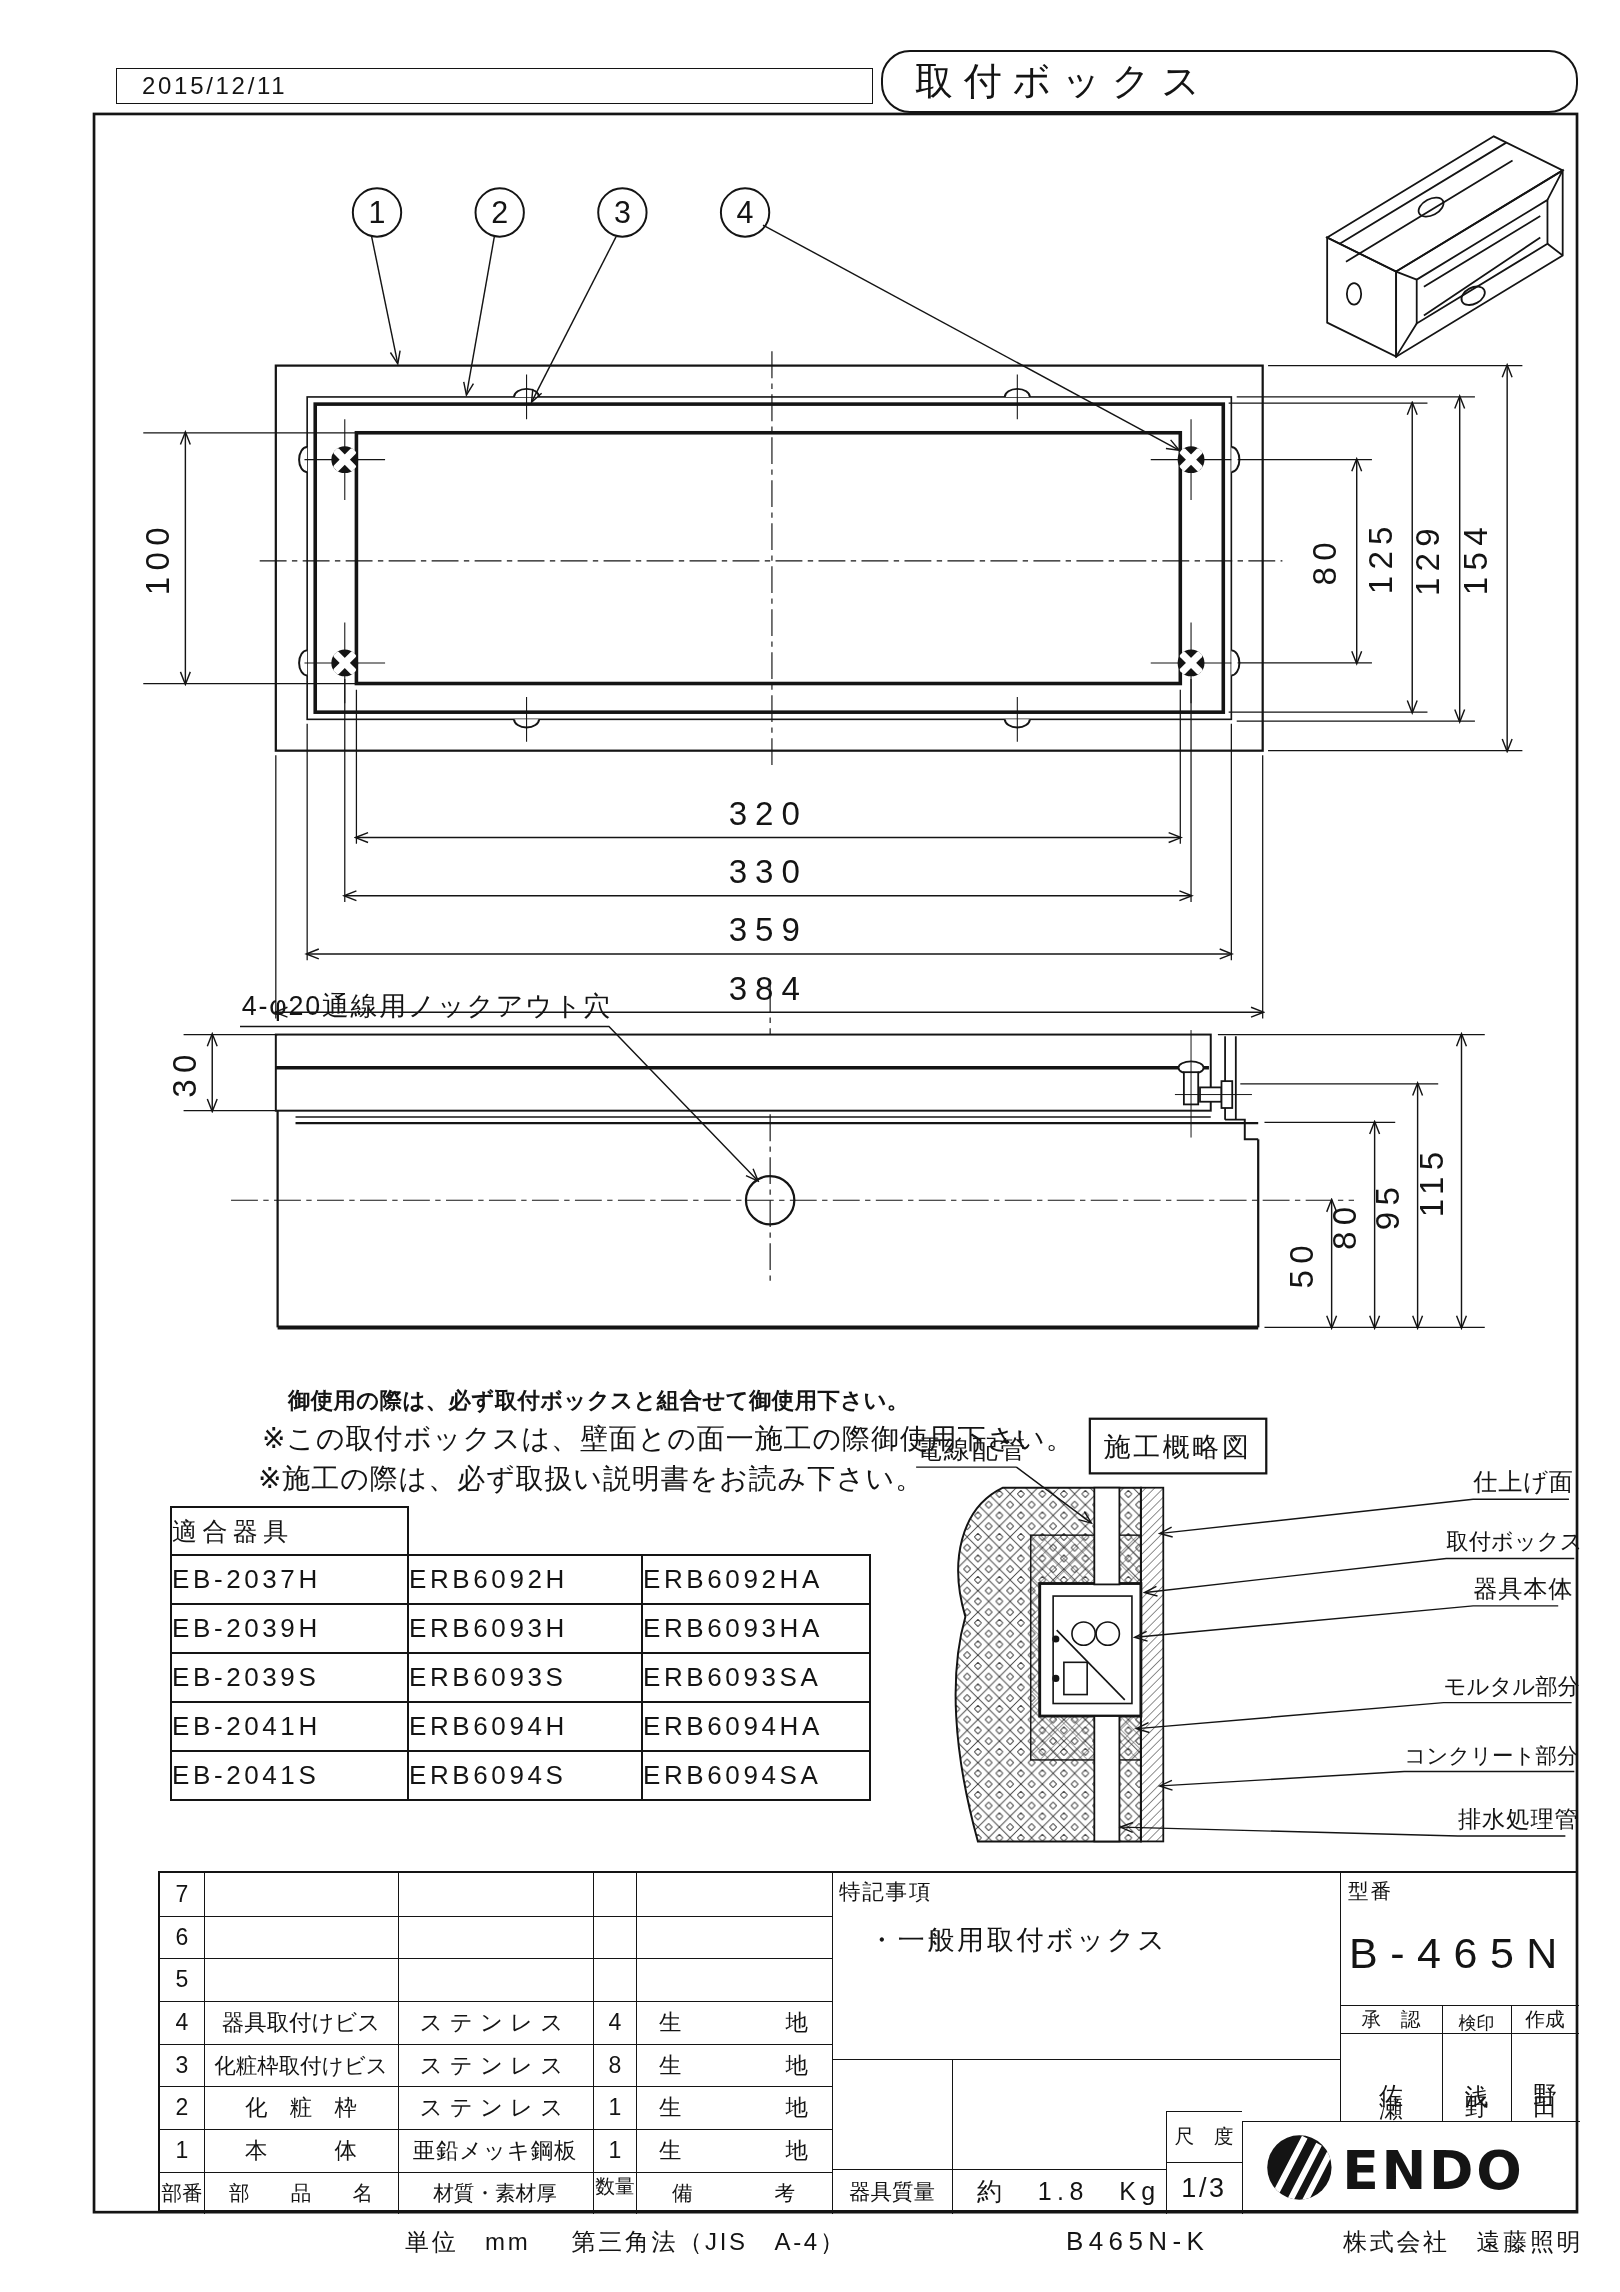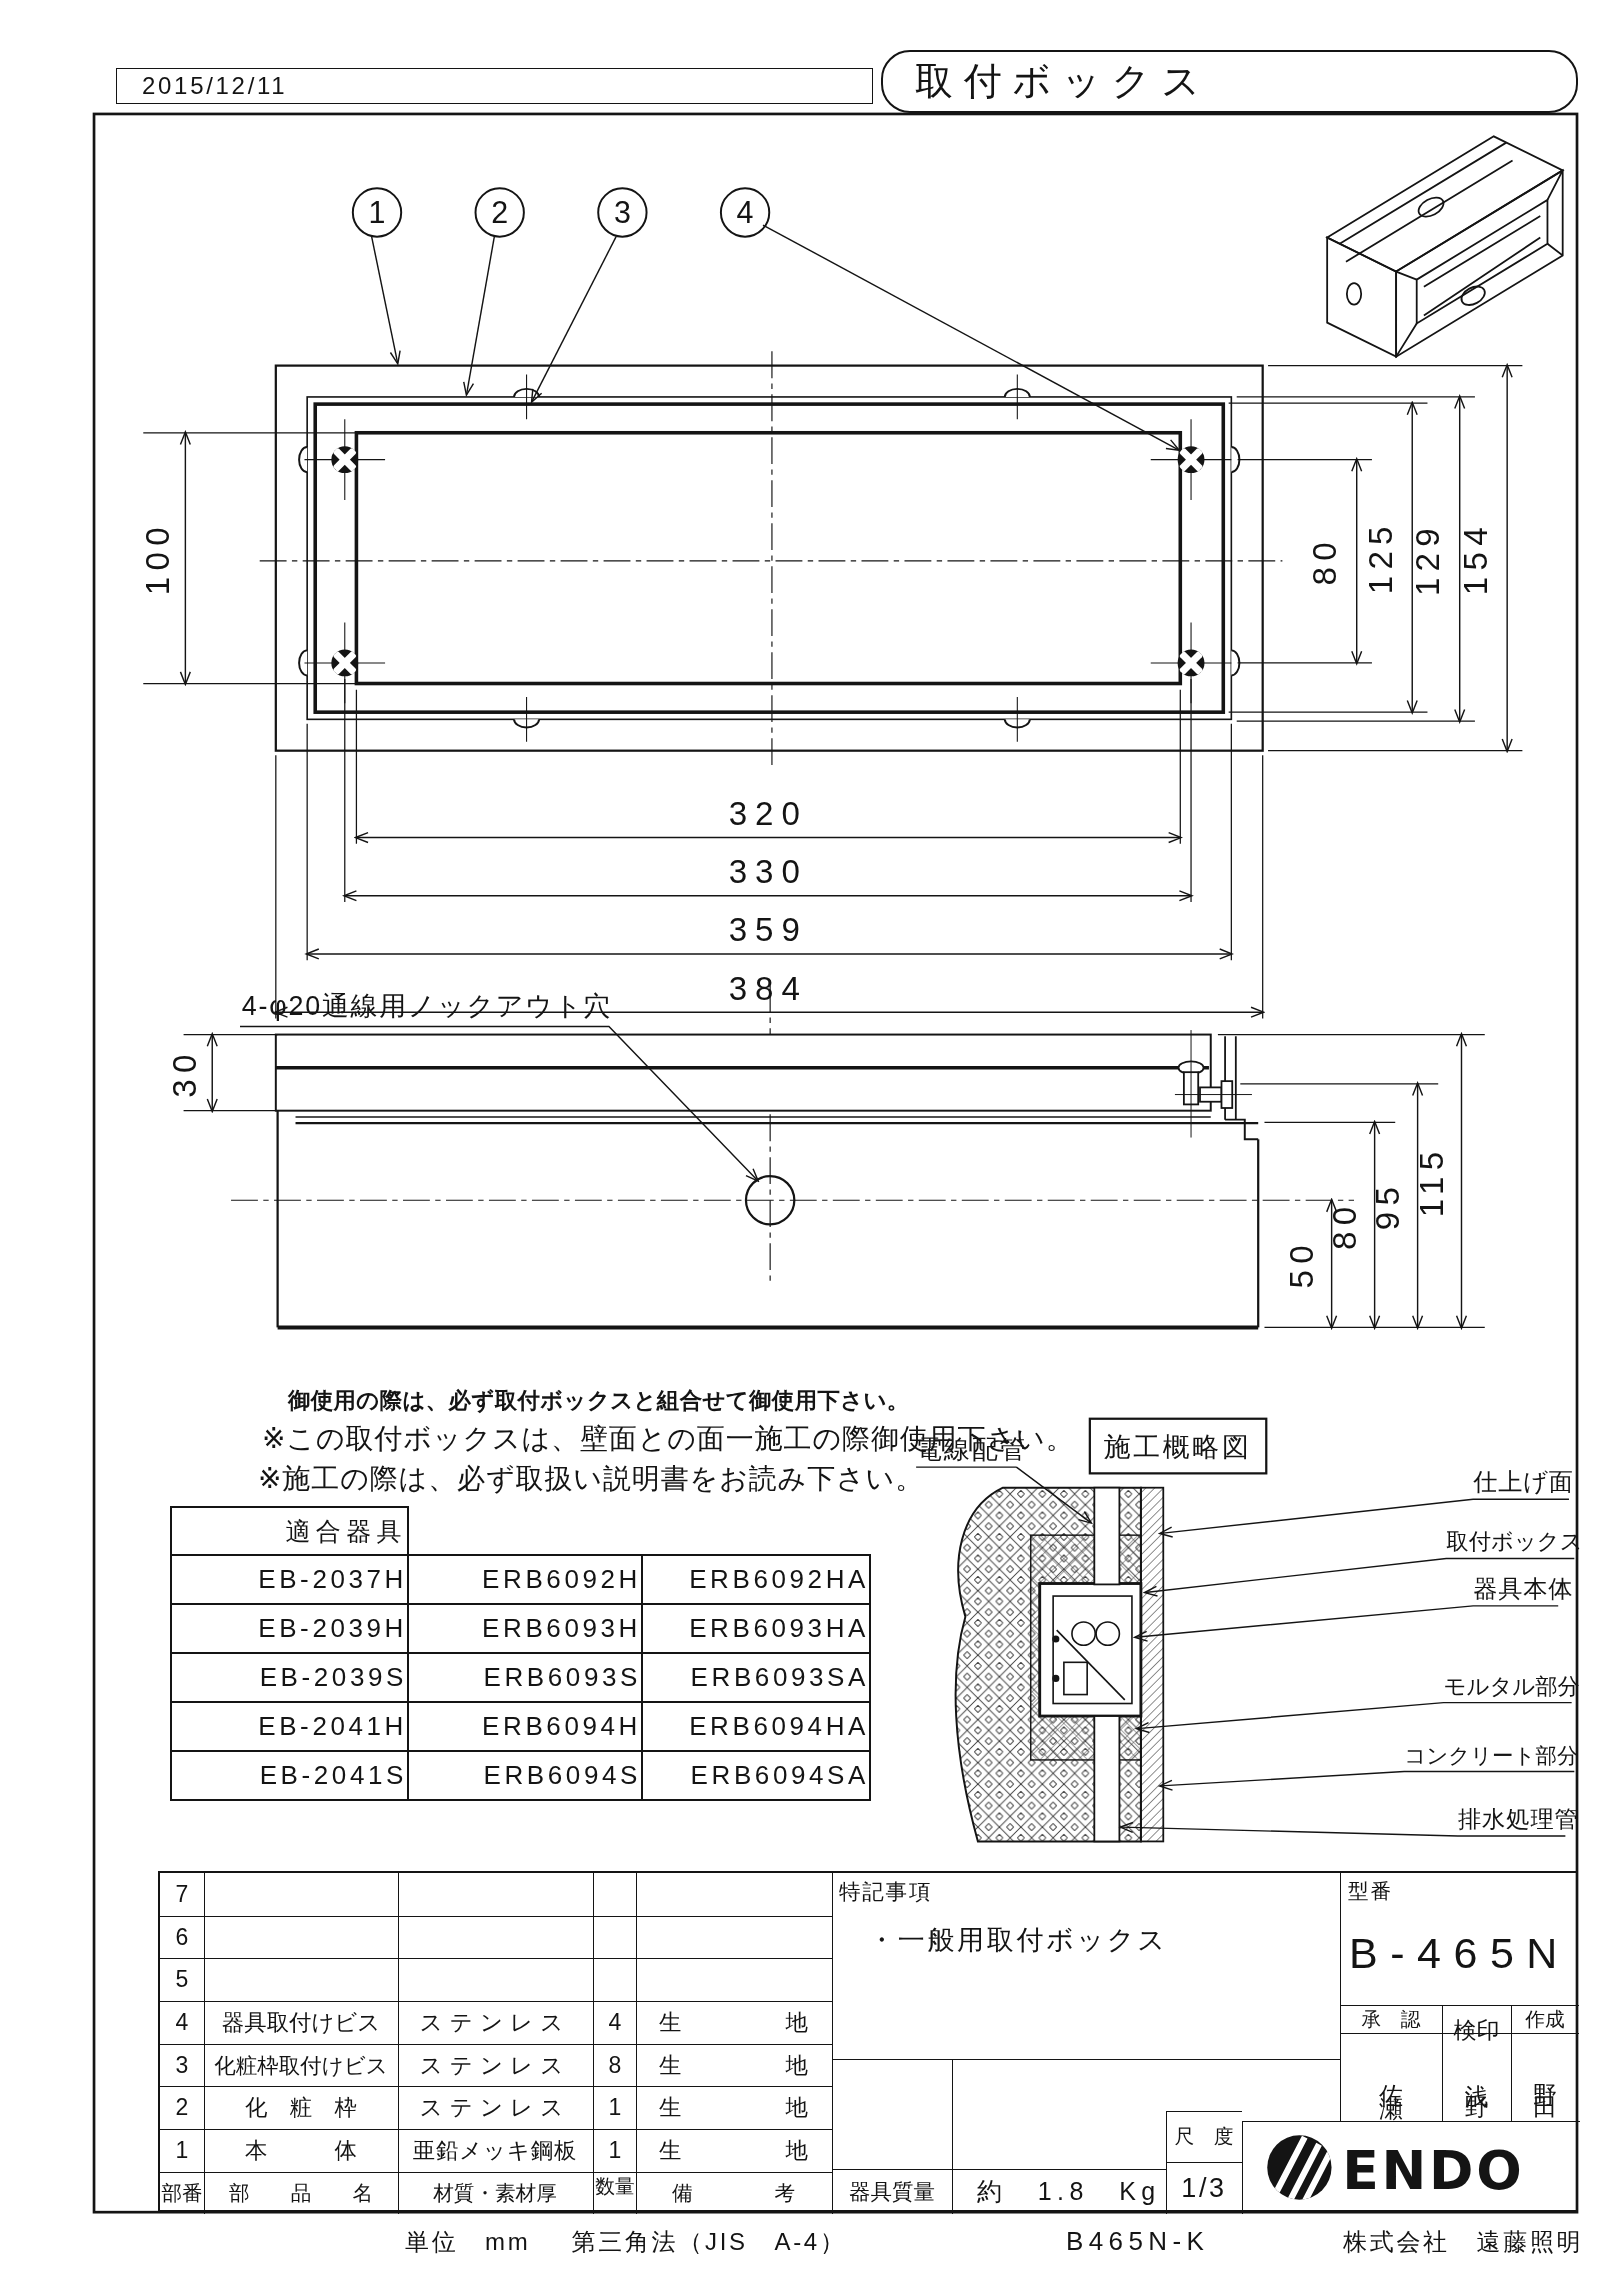--- a/index.html
+++ b/index.html
@@ -11,21 +11,21 @@
   .date-box{left:116px;top:68px;width:757px;height:36px;border:1.8px solid #141414;
             display:flex;align-items:center;padding-left:25px;box-sizing:border-box;
             font-size:24px;letter-spacing:2.7px;}
   .title-box{left:881px;top:50px;width:697px;height:63px;border:2.7px solid #141414;border-radius:29px;
              display:flex;align-items:center;padding-left:32px;box-sizing:border-box;
              font-size:38px;letter-spacing:10.7px;font-weight:500;}
   .note-s{font-size:22.4px;font-weight:bold;letter-spacing:0.4px;white-space:nowrap;}
   .note-l{font-size:28px;letter-spacing:0.9px;white-space:nowrap;}
   
   .compat{left:170px;top:1506px;border-collapse:collapse;table-layout:fixed;}
-  .compat td{border:2px solid #141414;height:47px;text-align:right;vertical-align:middle;
+  .compat td{border:2px solid #141414;height:47px;text-align:left;vertical-align:middle;
              font-size:26px;letter-spacing:3.6px;padding:0;}
   .compat td.hdrcell{height:39px;font-size:25px;letter-spacing:5.4px;}
   .compat td.noborder{border:none;}
   
   .tblock{left:158px;top:1871px;width:1420px;height:341px;border:2.2px solid #141414;box-sizing:border-box;}
   .vl{position:absolute;width:0;border-left:1.8px solid #141414;}
   .hl{position:absolute;height:0;border-top:1.8px solid #141414;}
   .cell{position:absolute;display:flex;align-items:center;justify-content:center;
         box-sizing:border-box;white-space:nowrap;}
   .cell.left{justify-content:flex-start;}
@@ -395,21 +395,21 @@
         <span>考</span>
       </div>
 
     <div class="cell left" style="left:679px;top:3.6px;width:179px;height:30px;font-size:21.5px;letter-spacing:1.8px">特記事項</div>
     <div class="cell left" style="left:708px;top:47px;width:430px;height:39px;font-size:27px;letter-spacing:2.7px">・一般用取付ボックス</div>
 
     <div class="cell left" style="left:1188px;top:3.6px;width:107px;height:29px;font-size:20.6px;letter-spacing:1.8px">型番</div>
     <div class="cell" style="left:1180px;top:29px;width:239px;height:103px;font-size:43px;letter-spacing:12.5px">B-465N</div>
 
     <div class="cell" style="left:1180px;top:132px;width:102px;height:29px;font-size:19.7px">承　認</div>
-    <div class="cell" style="left:1282px;top:144px;width:69px;height:27px;font-size:23px">検印</div>
+    <div class="cell" style="left:1282px;top:136px;width:69px;height:27px;font-size:18px">検印</div>
     <div class="cell" style="left:1351px;top:132px;width:68px;height:29px;font-size:19.7px">作成</div>
     <div class="cell vname" style="left:1180px;top:160px;width:102px;height:88px">佐瀬</div>
     <div class="cell vname" style="left:1282px;top:160px;width:69px;height:88px">浅野</div>
     <div class="cell vname" style="left:1351px;top:160px;width:68px;height:88px">野田</div>
 
     <div class="cell" style="left:1006px;top:238px;width:76px;height:51px;font-size:19.7px">尺　度</div>
     <div class="cell" style="left:1006px;top:289px;width:76px;height:52px;font-size:27px;letter-spacing:2.7px">1/3</div>
 
     <div class="cell" style="left:672px;top:296px;width:120px;height:45px;font-size:21.5px">器具質量</div>
     <div class="cell left" style="left:792px;top:296px;width:214px;height:45px;font-size:25px;letter-spacing:5.4px;padding-left:25px">約　1.8　Kg</div>

